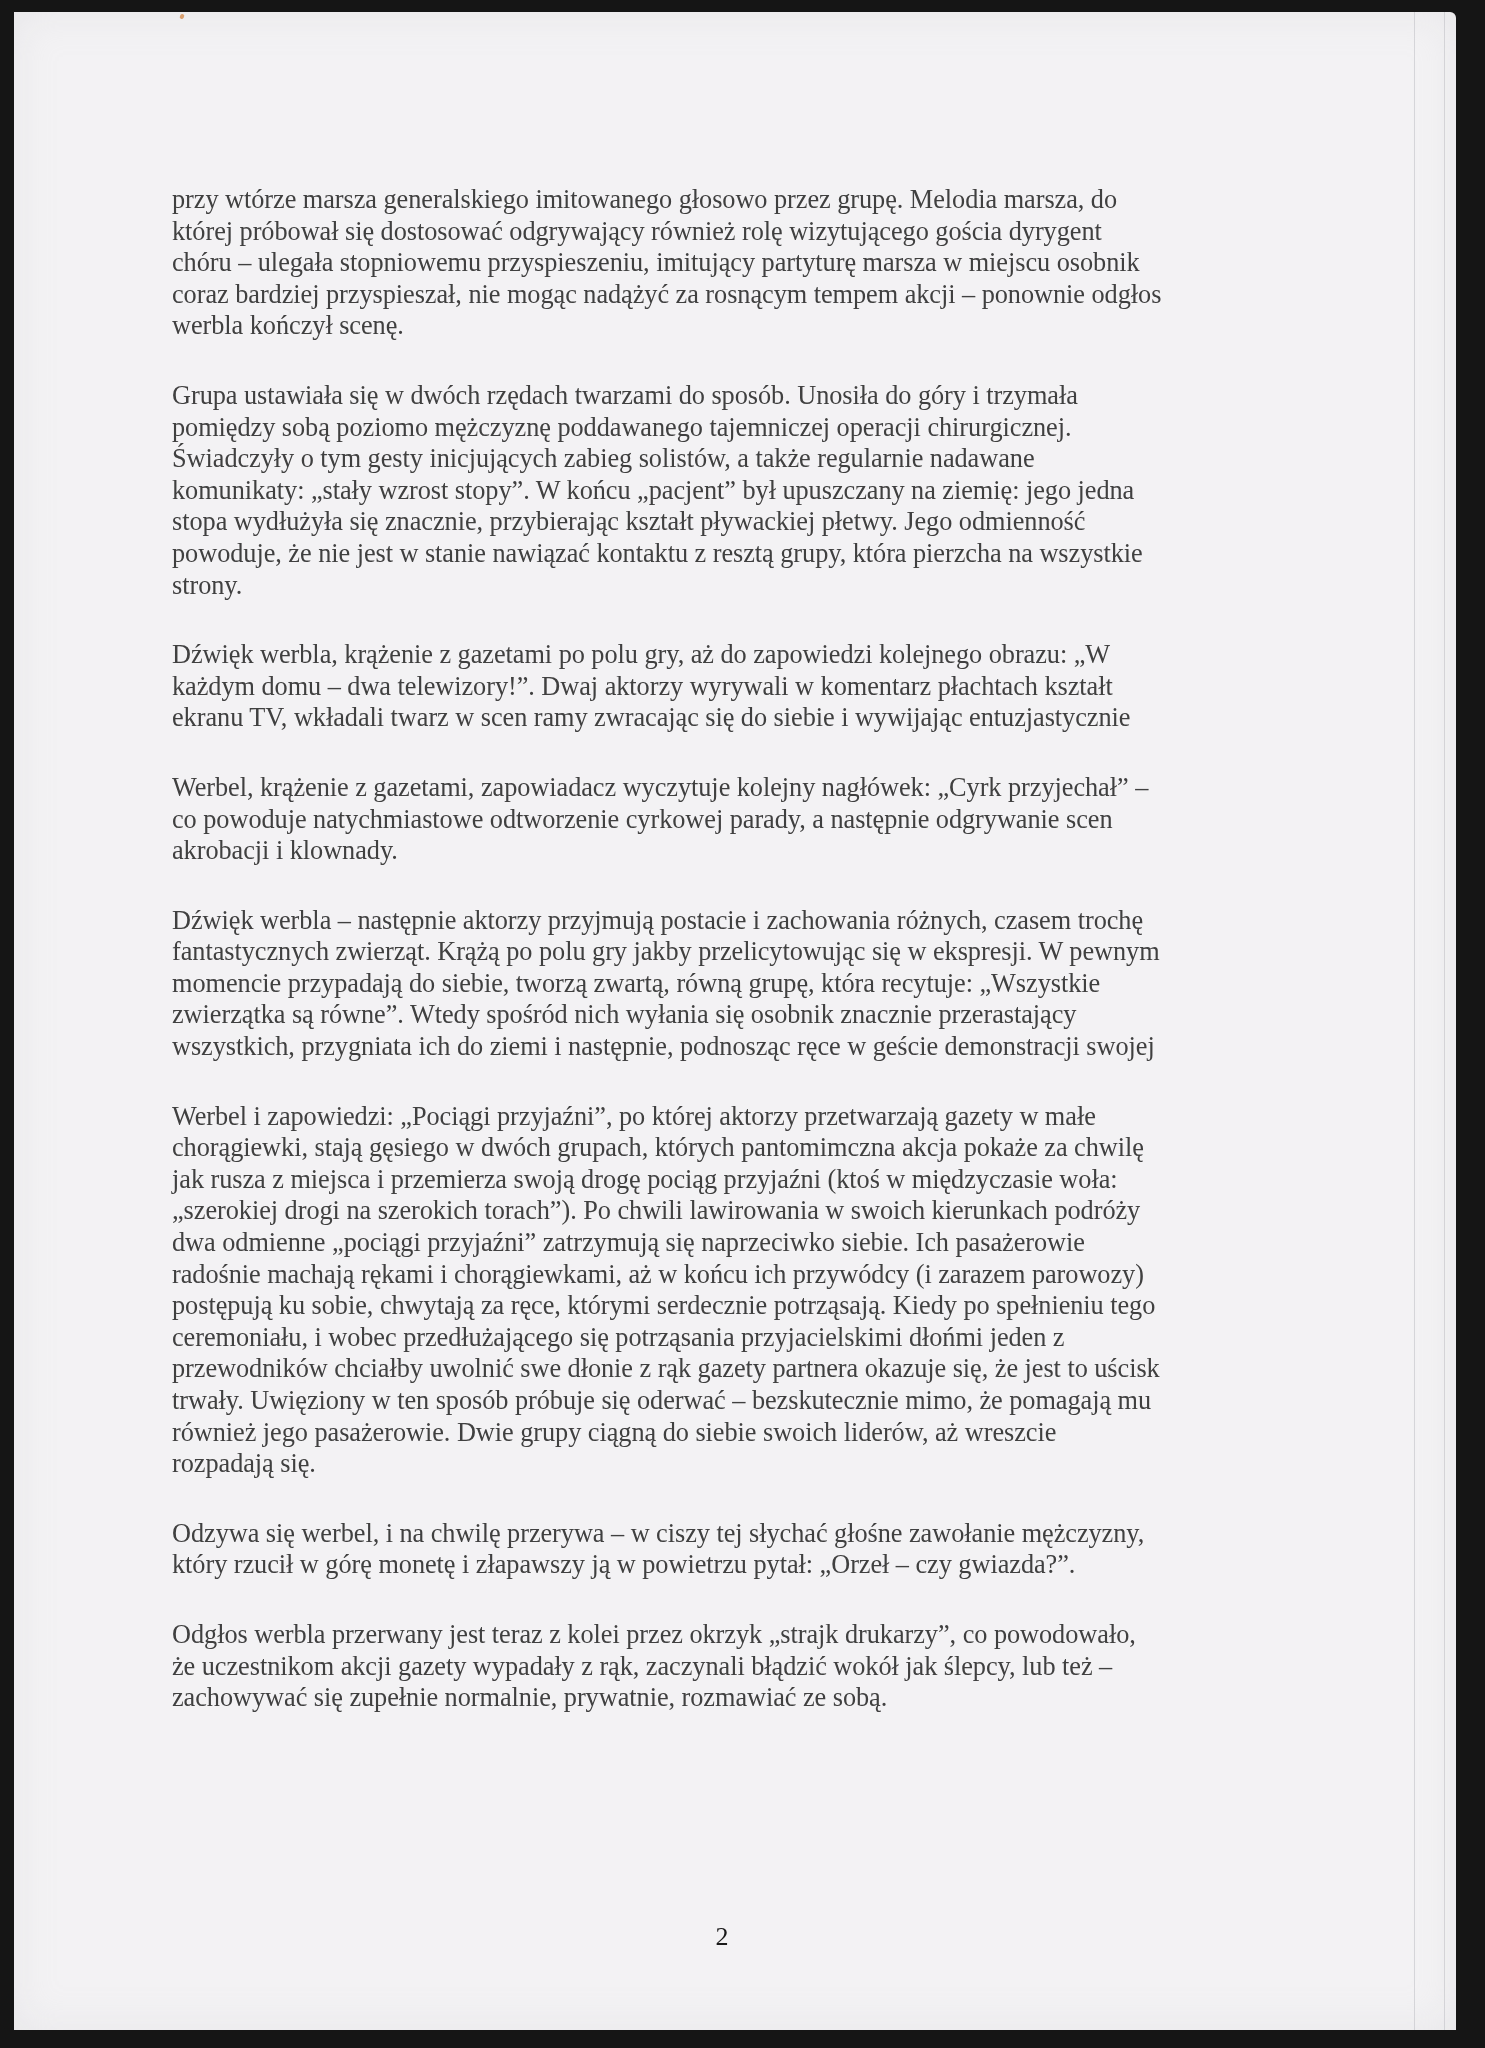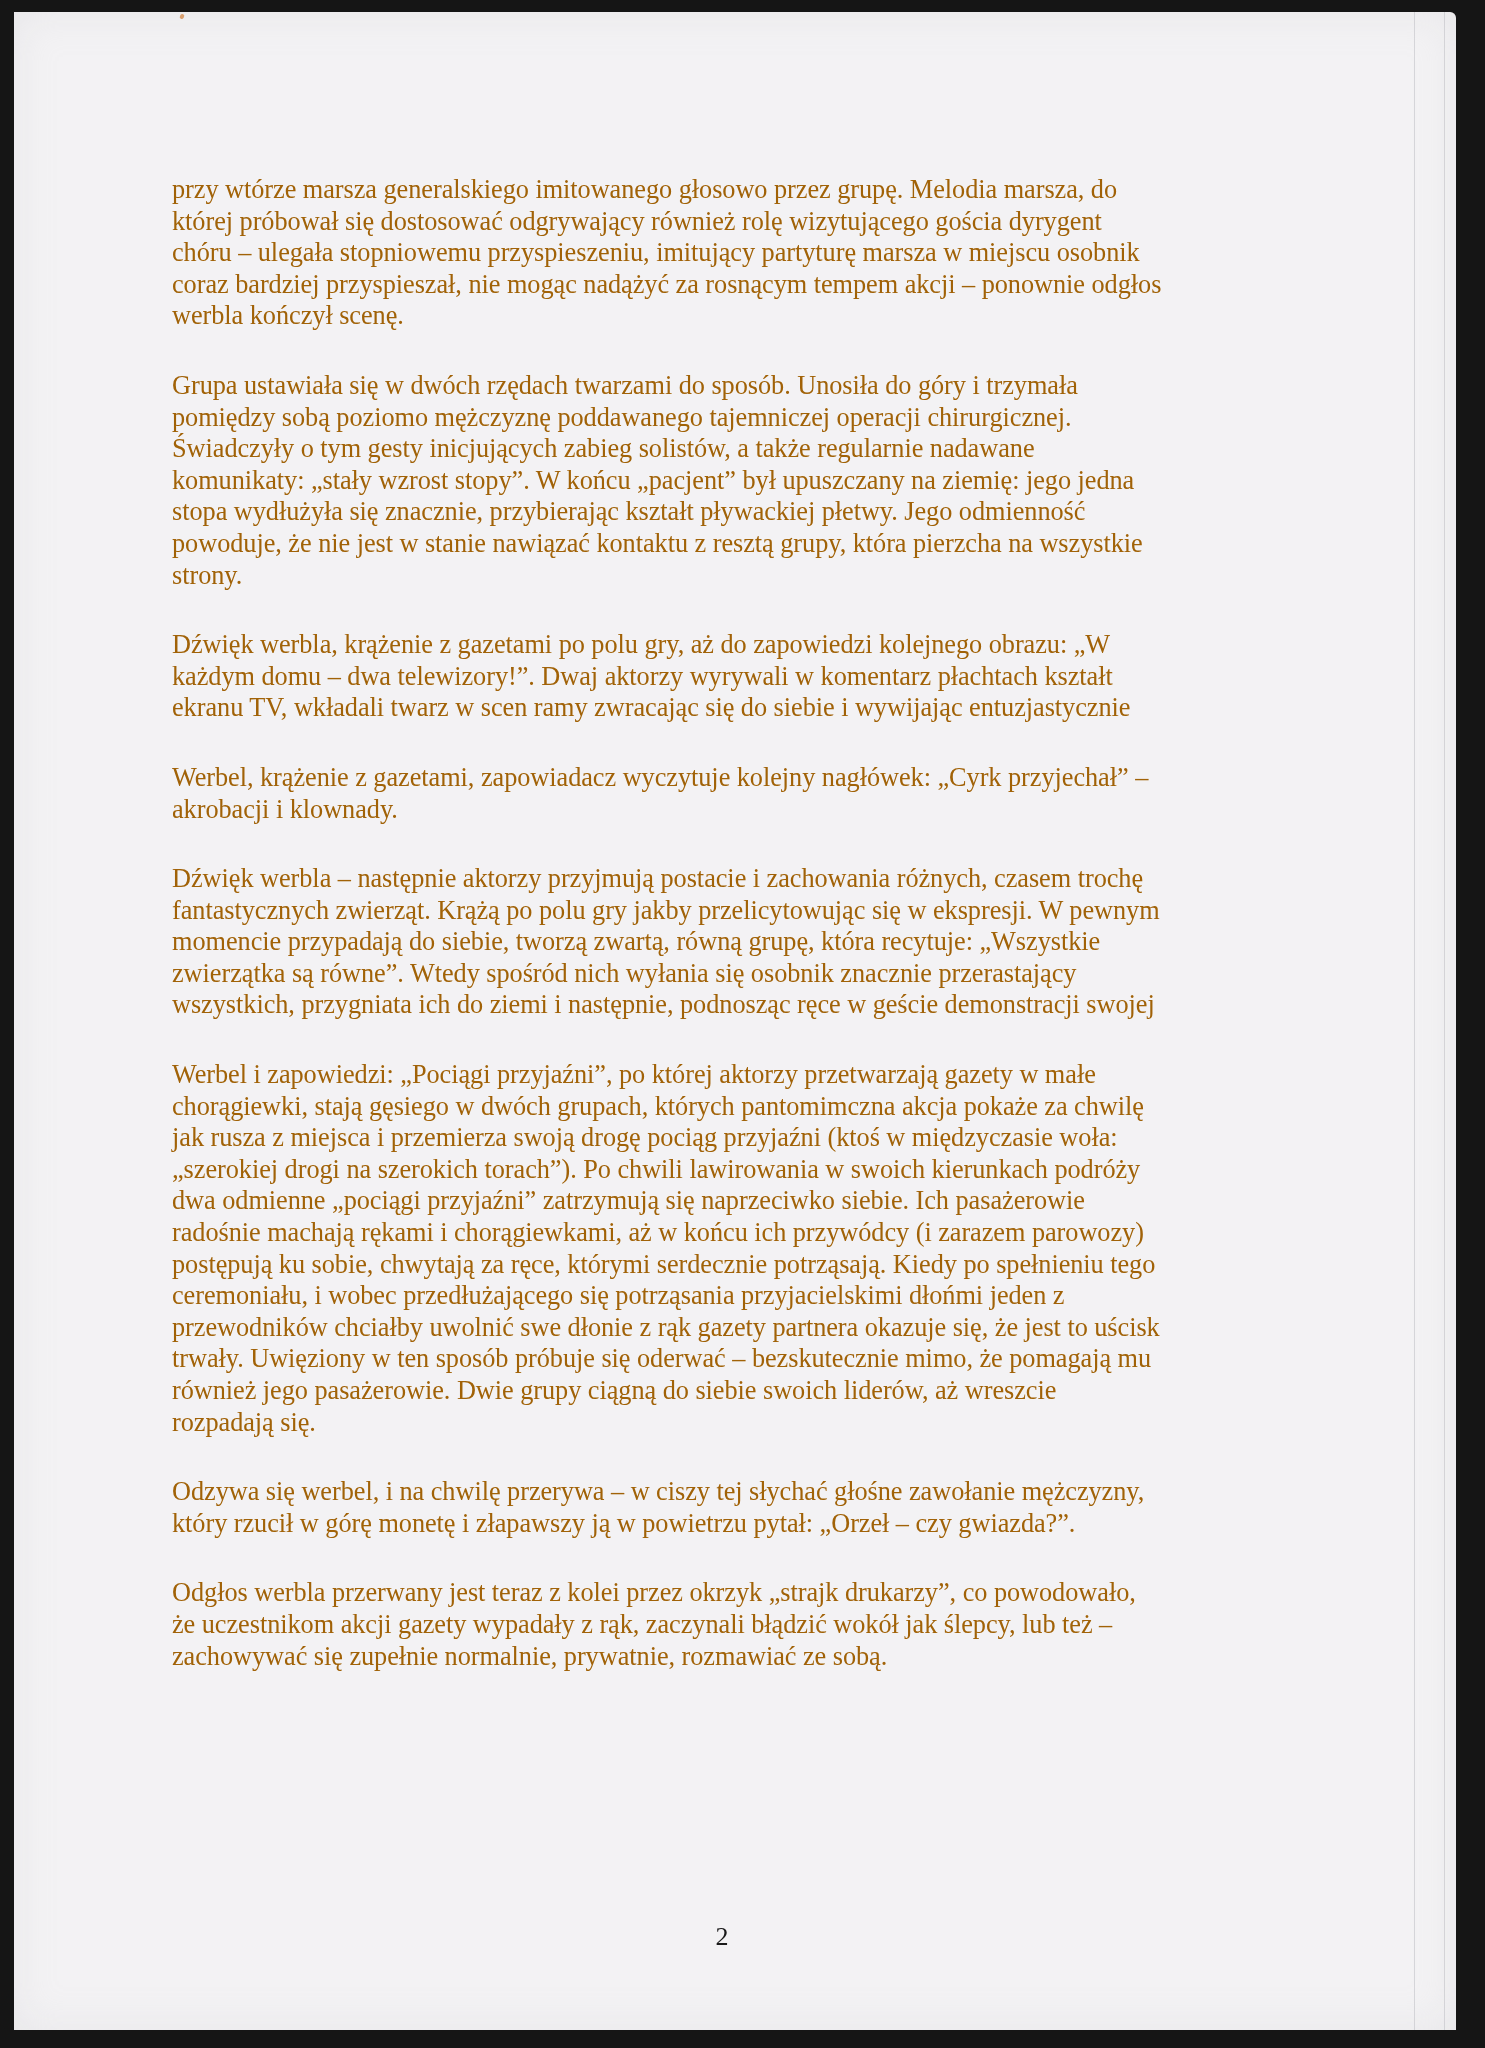--- a/index.html
+++ b/index.html
@@ -38,26 +38,26 @@
       top: 2px;
       width: 4px;
       height: 5px;
       background: #d9a070;
       border-radius: 2px;
       transform: rotate(30deg);
     }
     .text-column {
       position: absolute;
       left: 158px;
-      top: 162px;
+      top: 172px;
       width: 1200px;
       font-family: "Liberation Serif", "DejaVu Serif", serif;
       font-size: 26.3px;
       line-height: 31.6px;
-      color: #a16207;
+      color: #404040;
       letter-spacing: -0.05px;
     }
     .para {
       margin: 0 0 38px 0;
     }
     .line {
       display: block;
       white-space: nowrap;
     }
     .page-number {
@@ -101,20 +101,21 @@
       <span class="line">powoduje, że nie jest w stanie nawiązać kontaktu z resztą grupy, która pierzcha na wszystkie</span>
       <span class="line">strony.</span>
     </p>
     <p class="para">
       <span class="line">Dźwięk werbla, krążenie z gazetami po polu gry, aż do zapowiedzi kolejnego obrazu: „W</span>
       <span class="line">każdym domu – dwa telewizory!”. Dwaj aktorzy wyrywali w komentarz płachtach kształt</span>
       <span class="line">ekranu TV, wkładali twarz w scen ramy zwracając się do siebie i wywijając entuzjastycznie</span>
     </p>
     <p class="para">
       <span class="line">Werbel, krążenie z gazetami, zapowiadacz wyczytuje kolejny nagłówek: „Cyrk przyjechał” –</span>
+      <span class="line">co powoduje natychmiastowe odtworzenie cyrkowej parady, a następnie odgrywanie scen</span>
       <span class="line">akrobacji i klownady.</span>
     </p>
     <p class="para">
       <span class="line">Dźwięk werbla – następnie aktorzy przyjmują postacie i zachowania różnych, czasem trochę</span>
       <span class="line">fantastycznych zwierząt. Krążą po polu gry jakby przelicytowując się w ekspresji. W pewnym</span>
       <span class="line">momencie przypadają do siebie, tworzą zwartą, równą grupę, która recytuje: „Wszystkie</span>
       <span class="line">zwierzątka są równe”. Wtedy spośród nich wyłania się osobnik znacznie przerastający</span>
       <span class="line">wszystkich, przygniata ich do ziemi i następnie, podnosząc ręce w geście demonstracji swojej</span>
     </p>
     <p class="para">

